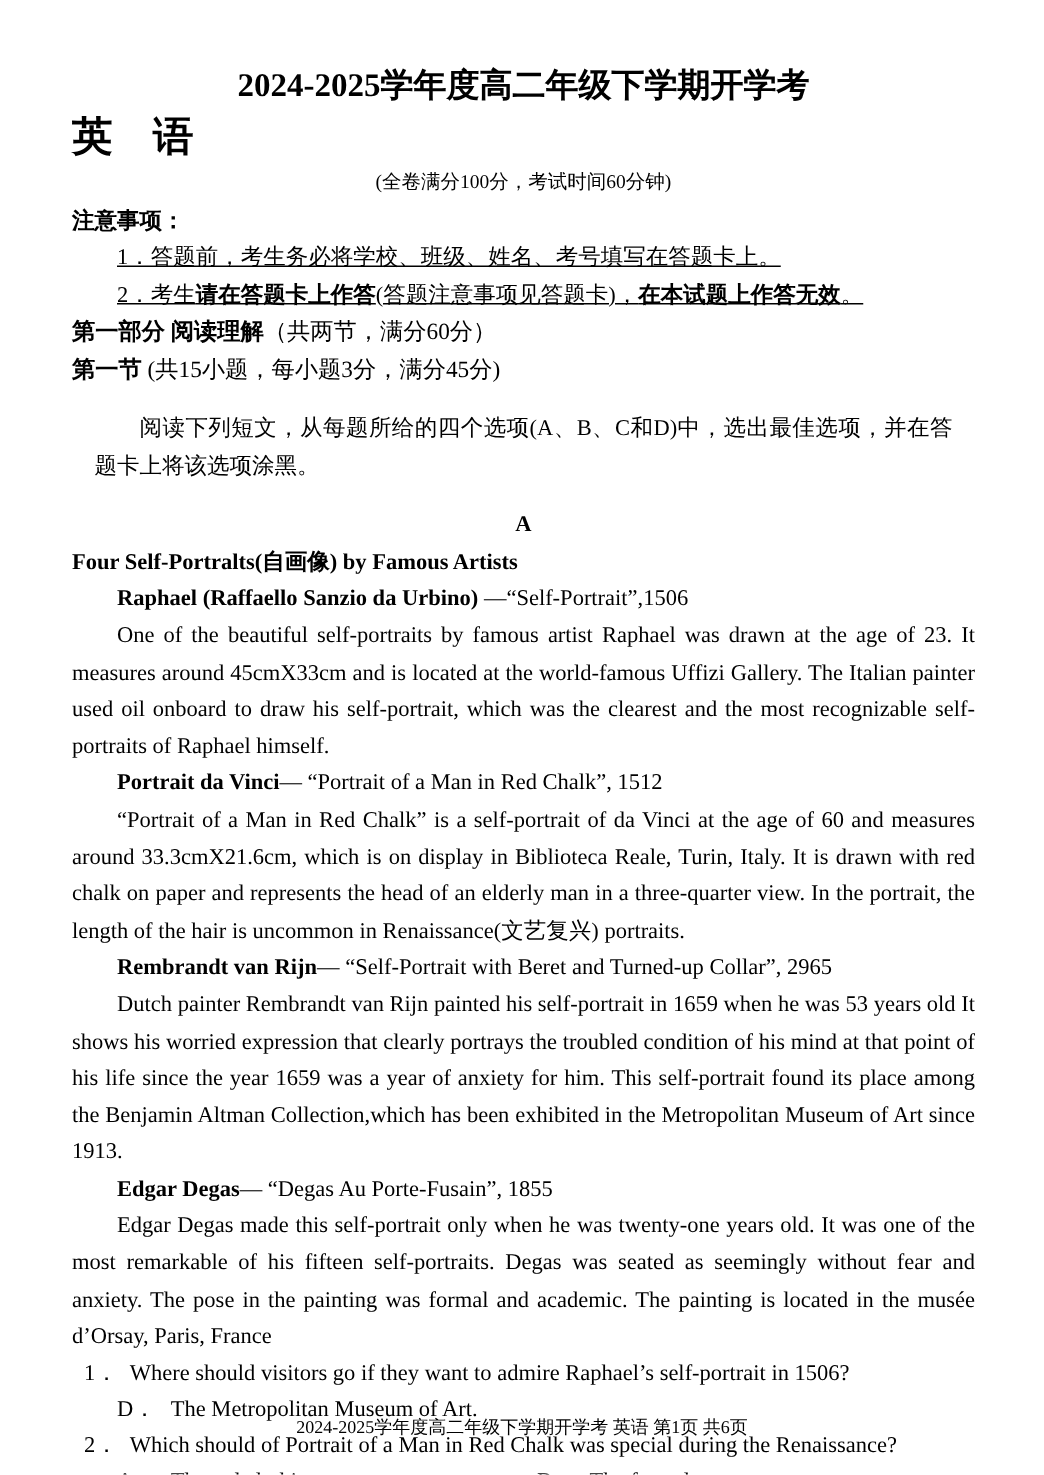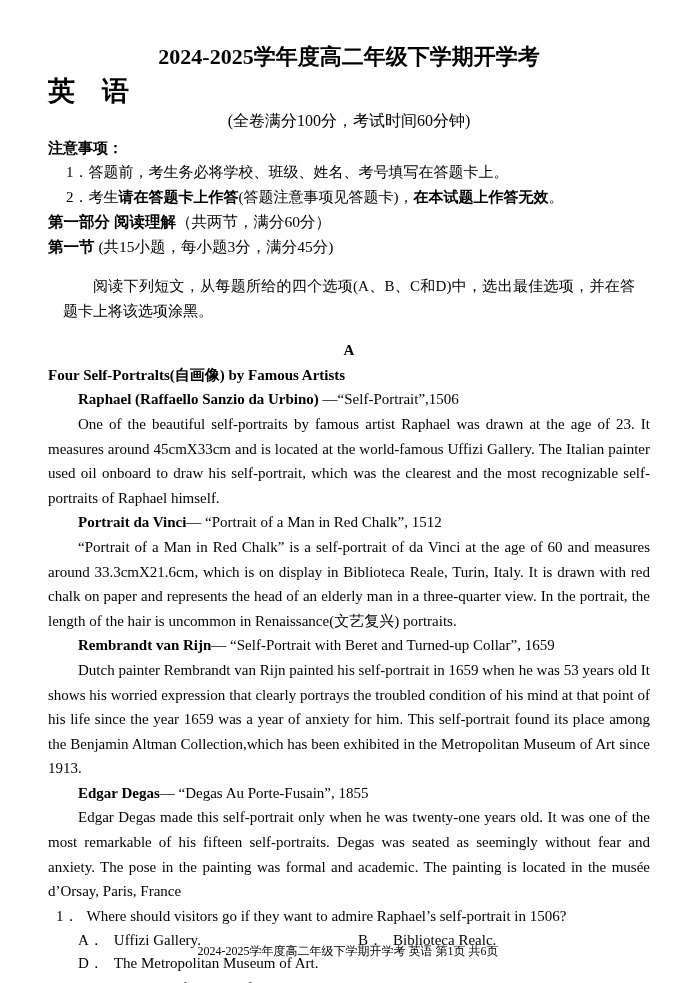--- a/index.html
+++ b/index.html
@@ -29,33 +29,34 @@
     margin: 0;
   }
   .subject-title {
     font-size: 27px;
     font-weight: bold;
     text-align: left;
     line-height: 34px;
     margin: 2px 0 2px 0;
   }
   .exam-meta {
-    font-size: 16px;
+    font-size: 13px;
     text-align: center;
     line-height: 22px;
     margin-bottom: 4px;
   }
   .notice-heading {
     font-weight: bold;
     font-size: 15px;
     line-height: 24px;
   }
   .notice-item {
-    margin-left: 18px;
+    margin-left: 30px;
     line-height: 24.5px;
+    text-decoration: underline;
   }
   .b { font-weight: bold; }
   .part-heading {
     font-size: 15.5px;
     line-height: 25px;
   }
   .intro-para {
     margin: 15px;
     text-indent: 2em;
     text-align: justify;
@@ -124,31 +125,27 @@
 
   <div class="center-label">A</div>
   <div class="center-title">Four Self-Portralts(自画像) by Famous Artists</div>
 
   <div class="artist-heading"><span class="b">Raphael (Raffaello Sanzio da Urbino) </span><span>—“Self-Portrait”,1506</span></div>
   <p class="para">One of the beautiful self-portraits by famous artist Raphael was drawn at the age of 23. It measures around 45cmX33cm and is located at the world-famous Uffizi Gallery. The Italian painter used oil onboard to draw his self-portrait, which was the clearest and the most recognizable self-portraits of Raphael himself.</p>
 
   <div class="artist-heading"><span class="b">Portrait da Vinci</span><span>— “Portrait of a Man in Red Chalk”, 1512</span></div>
   <p class="para">“Portrait of a Man in Red Chalk” is a self-portrait of da Vinci at the age of 60 and measures around 33.3cmX21.6cm, which is on display in Biblioteca Reale, Turin, Italy. It is drawn with red chalk on paper and represents the head of an elderly man in a three-quarter view. In the portrait, the length of the hair is uncommon in Renaissance(文艺复兴) portraits.</p>
 
-  <div class="artist-heading"><span class="b">Rembrandt van Rijn</span><span>— “Self-Portrait with Beret and Turned-up Collar”, 1659</span></div>
+  <div class="artist-heading"><span class="b">Rembrandt van Rijn</span><span>— “Self-Portrait with Beret and Turned-up Collar”, 2965</span></div>
   <p class="para">Dutch painter Rembrandt van Rijn painted his self-portrait in 1659 when he was 53 years old It shows his worried expression that clearly portrays the troubled condition of his mind at that point of his life since the year 1659 was a year of anxiety for him. This self-portrait found its place among the Benjamin Altman Collection,which has been exhibited in the Metropolitan Museum of Art since 1913.</p>
 
   <div class="artist-heading"><span class="b">Edgar Degas</span><span>— “Degas Au Porte-Fusain”, 1855</span></div>
   <p class="para">Edgar Degas made this self-portrait only when he was twenty-one years old. It was one of the most remarkable of his fifteen self-portraits. Degas was seated as seemingly without fear and anxiety. The pose in the painting was formal and academic. The painting is located in the musée d’Orsay, Paris, France</p>
 
   <div class="question-line"><span class="qnum">1．</span><span>Where should visitors go if they want to admire Raphael’s self-portrait in 1506?</span></div>
-  <div class="opt-row">
-    <div class="opt opt-a"><span class="opt-label">A．</span><span>Uffizi Gallery.</span></div>
-    <div class="opt"><span class="opt-label">B．</span><span>Biblioteca Realc.</span></div>
-  </div>
   <div class="opt-row">
     <div class="opt"><span class="opt-label">D．</span><span>The Metropolitan Museum of Art.</span></div>
   </div>
 
   <div class="question-line"><span class="qnum">2．</span><span>Which should of Portrait of a Man in Red Chalk was special during the Renaissance?</span></div>
   <div class="opt-row">
     <div class="opt opt-a"><span class="opt-label">A．</span><span>The red clothing.</span></div>
     <div class="opt"><span class="opt-label">B．</span><span>The formal pose.</span></div>
   </div>
 

